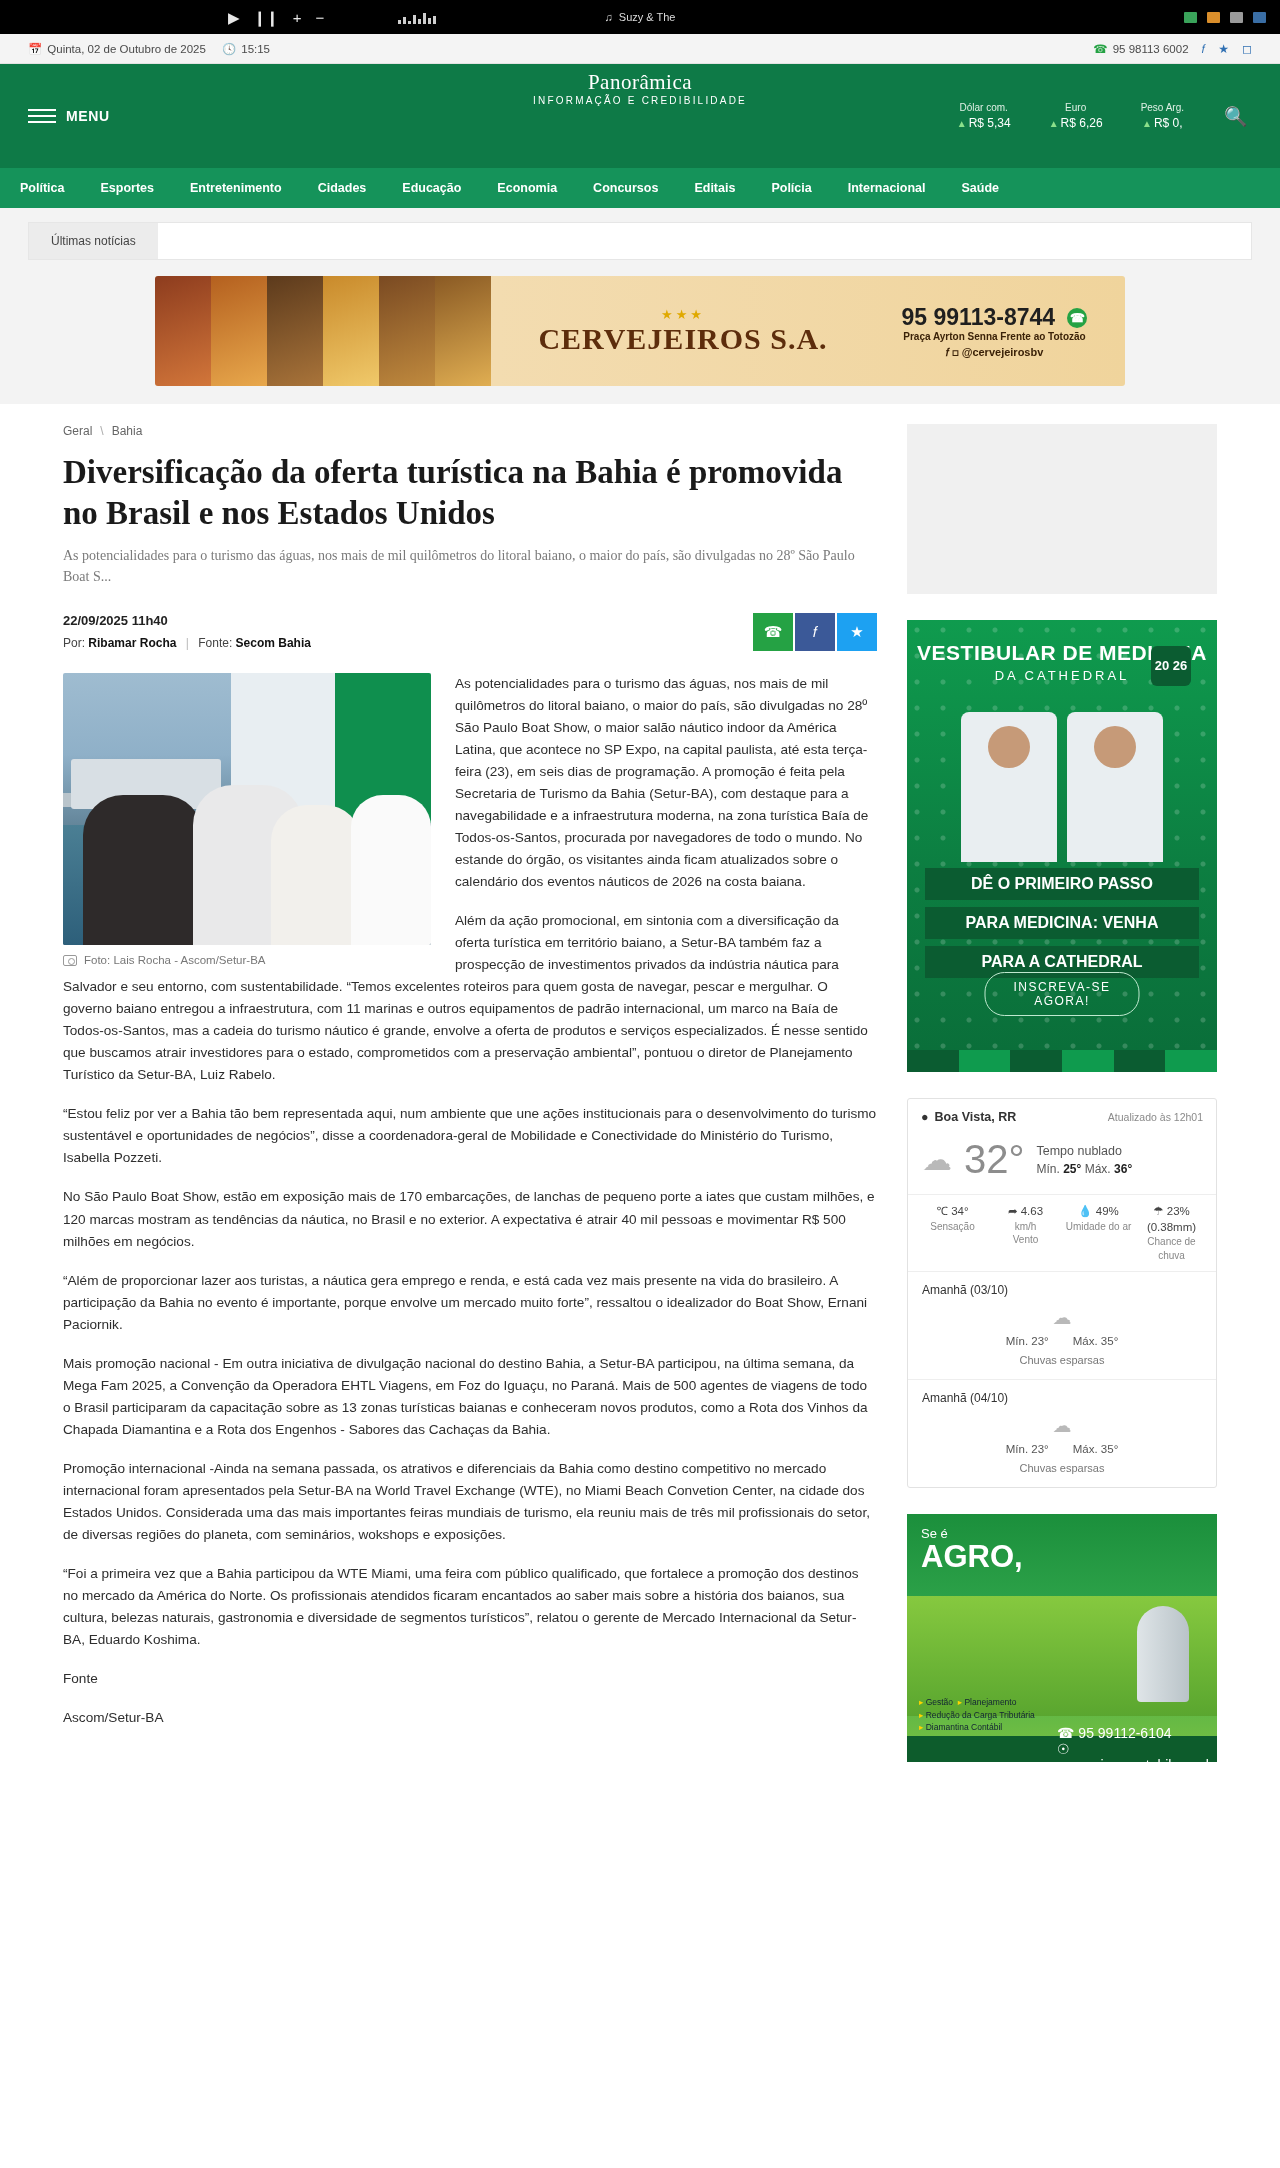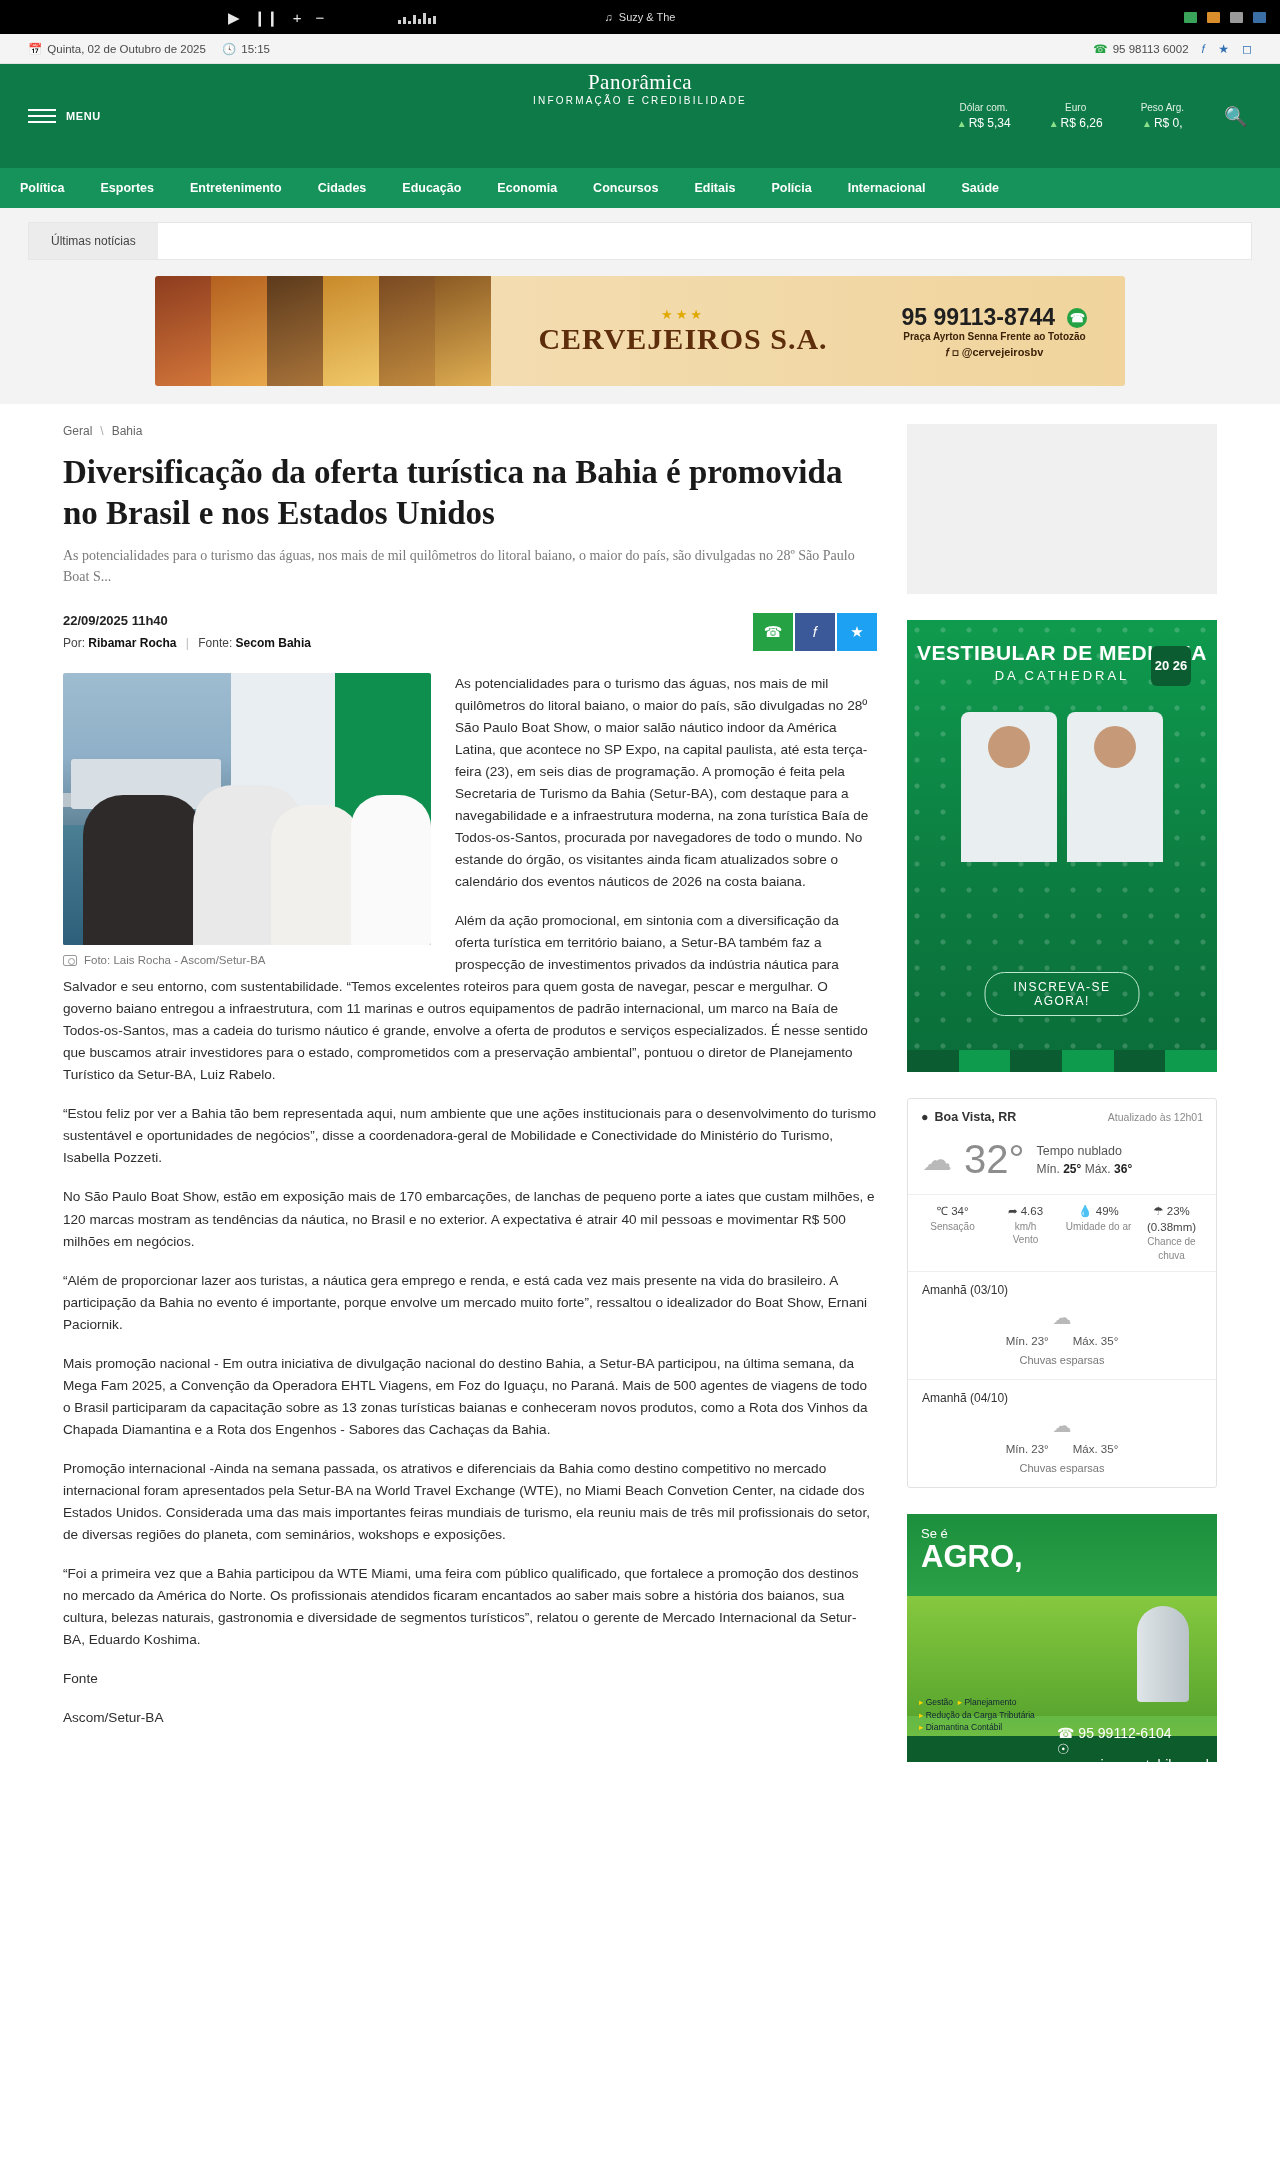--- a/index.html
+++ b/index.html
@@ -65,21 +65,21 @@
     background: #0e7a47;
     height: 104px;
     position: relative;
     display: flex;
     align-items: center;
     padding: 0 28px;
   }
   .menu-btn { display: flex; align-items: center; gap: 10px; color: #fff; cursor: pointer; }
   .burger { display: flex; flex-direction: column; gap: 4px; }
   .burger span { display: block; width: 28px; height: 2px; background: #fff; }
-  .menu-label { font-size: 11px; letter-spacing: .6px; font-weight: bold; }
+  .menu-label { font-size: 14px; letter-spacing: .6px; font-weight: bold; }
 
   .logo {
     position: absolute; left: 50%; transform: translateX(-50%);
     text-align: center; color: #fff; top: 8px;
   }
   .logo .l1 { font-family: "Liberation Serif", serif; font-size: 21px; letter-spacing: .5px; line-height: 1;}
   .logo .l2 {
     font-family: "Liberation Sans", sans-serif;
     font-weight: bold; font-size: 58px; line-height: .95; letter-spacing: -2px;
     margin-top: -3px;
@@ -474,20 +474,25 @@
       </div>
       <div class="yearbadge">20 26</div>
       <div class="docs">
         <div class="doc">
             <div class="head"></div>
           </div>
         <div class="doc">
             <div class="head"></div>
           </div>
       </div>
+      <div class="bars-wrap">
+        <div class="bar">DÊ O PRIMEIRO PASSO</div>
+        <div class="bar">PARA MEDICINA: VENHA</div>
+        <div class="bar">PARA A CATHEDRAL</div>
+      </div>
       <div class="cta">INSCREVA-SE AGORA!</div>
       <div class="footerbars">
         <i style="background:#0b5c31"></i>
           <i style="background:#0f9b4e"></i>
           <i style="background:#0b5c31"></i>
           <i style="background:#0f9b4e"></i>
           <i style="background:#0b5c31"></i>
           <i style="background:#0f9b4e"></i>
       </div>
     </div>

